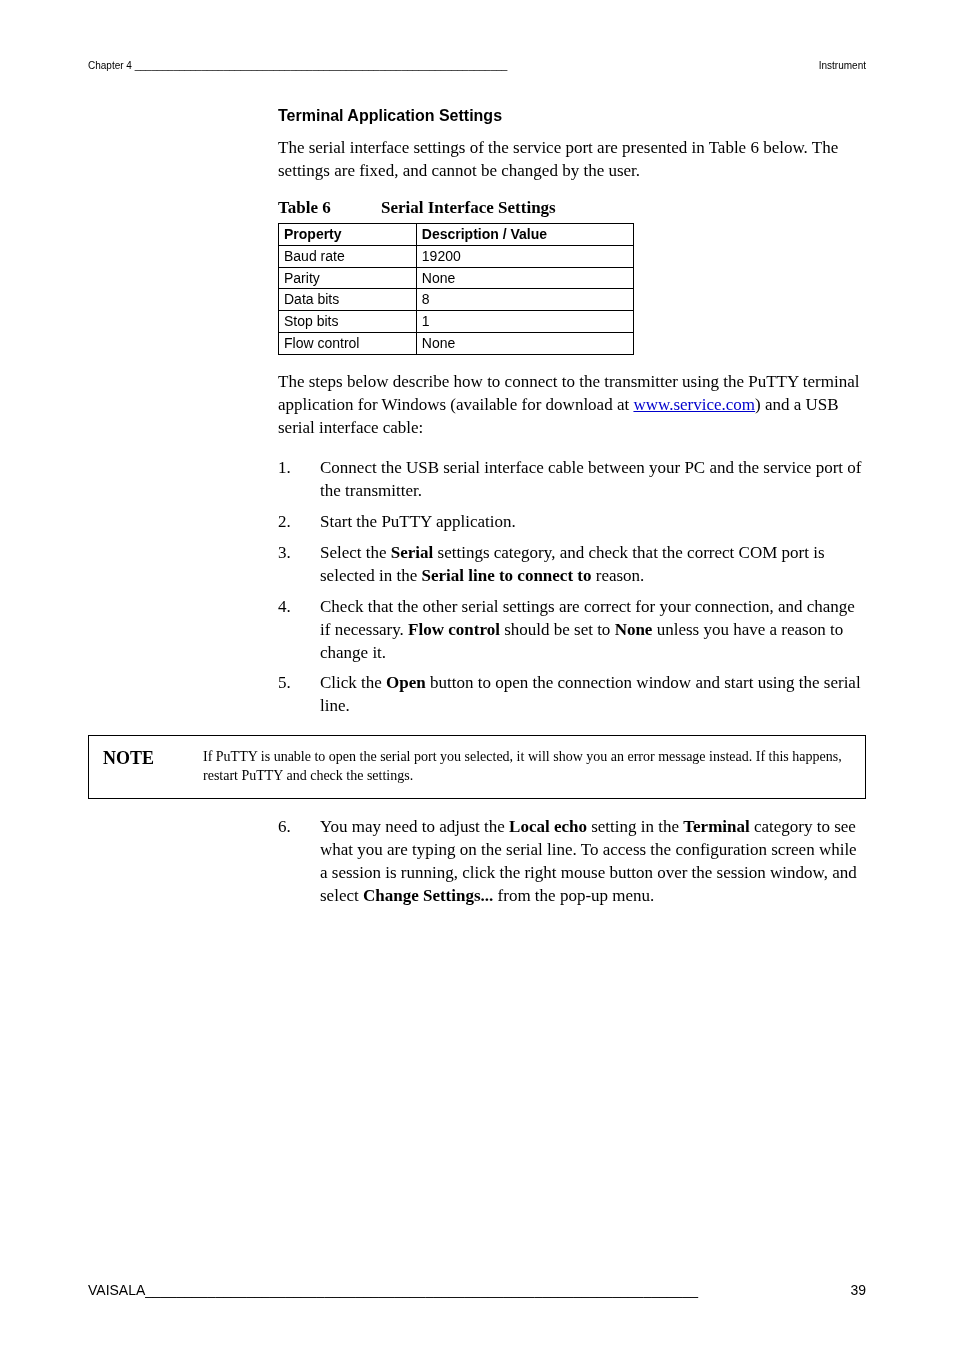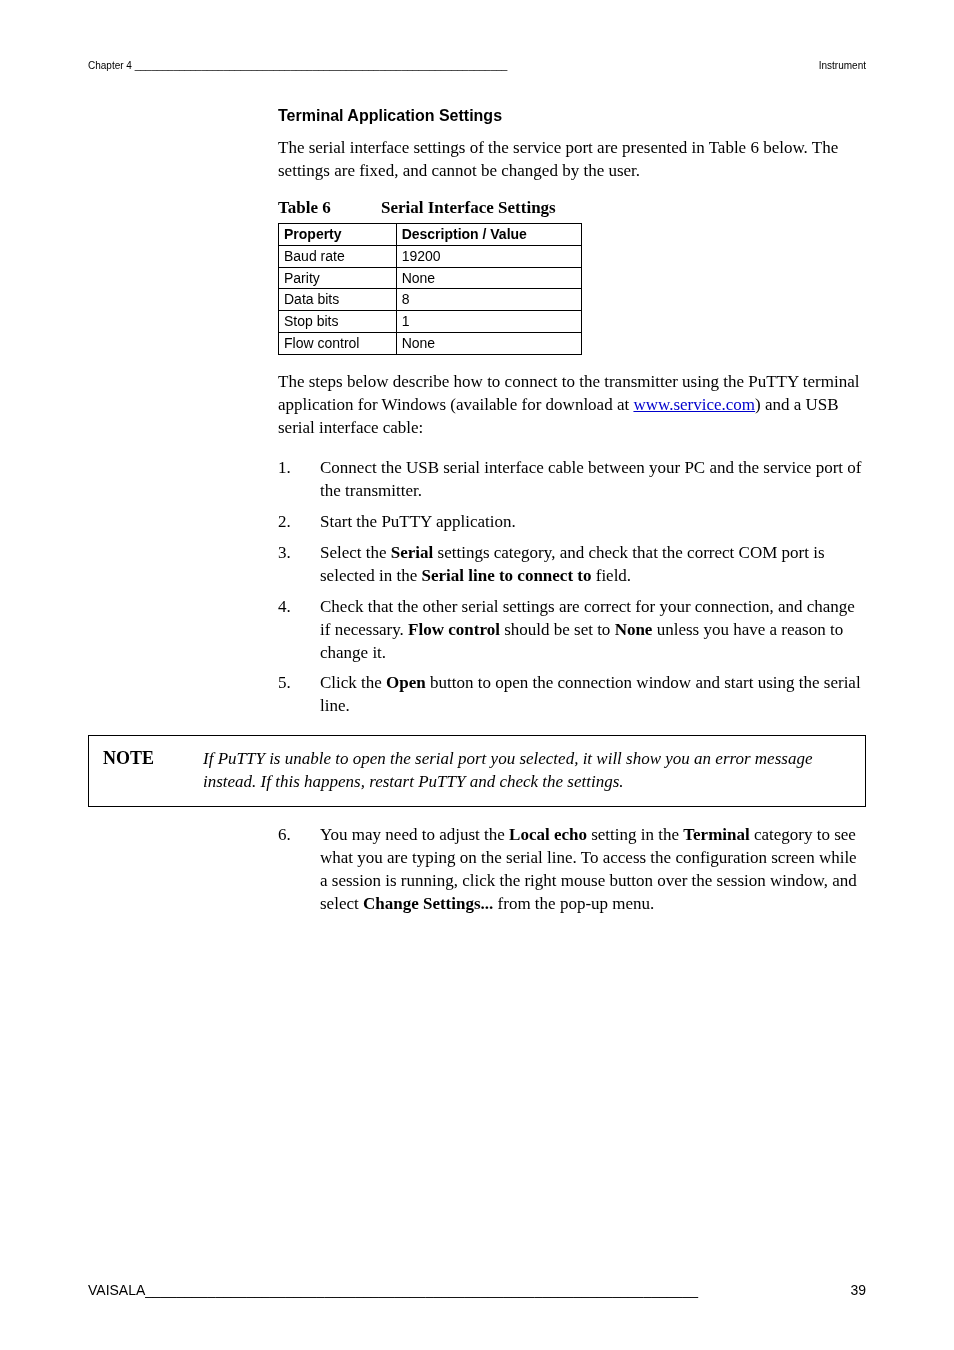--- a/index.html
+++ b/index.html
@@ -32,21 +32,21 @@
     margin-left: 190px;
     font-size: 17px;
     line-height: 1.35;
   }
   .para { margin-bottom: 14px; }
   .tbl-caption { margin-top: 10px; margin-bottom: 3px; }
   .tbl-caption .num { font-weight: bold; }
   .tbl-caption .txt { font-weight: bold; margin-left: 46px; }
   table.props {
     border-collapse: collapse;
-    width: 304px;
+    width: 356px;
     font-family: Arial, Helvetica, sans-serif;
     font-size: 14px;
     margin-bottom: 16px;
   }
   table.props th, table.props td {
     border: 1px solid #000;
     padding: 1px 5px;
     text-align: left;
   }
   table.props th { font-weight: bold; }
@@ -78,24 +78,23 @@
   }
   .note-box td.lbl {
     font-family: Liberation Serif, serif;
     font-weight: bold;
     font-size: 18px;
     vertical-align: top;
     padding: 10px 12px;
     width: 110px;
   }
   .note-box td.body {
-    font-size: 17px;
+    font-size: 14px;
     padding: 10px 14px 10px 0;
     line-height: 1.35;
-    font-style: italic;
   }
   .note-wrap { margin-left: 0; }
   .footer {
     position: absolute;
     bottom: 52px;
     left: 88px;
     right: 88px;
     font-family: Arial, Helvetica, sans-serif;
     font-size: 14px;
     display: flex;
@@ -151,21 +150,21 @@
     </table>
 
   <div class="para">
     <span>The steps below describe how to connect to the transmitter using the PuTTY terminal application for Windows (available for download at </span><a class="link">www.service.com</a><span>) and a USB serial interface cable:</span>
   </div>
 
   <ol class="steps">
     <li><span>Connect the USB serial interface cable between your PC and the service port of the transmitter.</span></li>
     <li><span>Start the PuTTY application.</span></li>
     <li>
-      <span>Select the </span><b>Serial</b><span> settings category, and check that the correct COM port is selected in the </span><b>Serial line to connect to</b><span> field.</span>
+      <span>Select the </span><b>Serial</b><span> settings category, and check that the correct COM port is selected in the </span><b>Serial line to connect to</b><span> reason.</span>
     </li>
     <li>
       <span>Check that the other serial settings are correct for your connection, and change if necessary. </span><b>Flow control</b><span> should be set to </span><b>None</b><span> unless you have a reason to change it.</span>
     </li>
     <li>
       <span>Click the </span><b>Open</b><span> button to open the connection window and start using the serial line.</span>
     </li>
   </ol>
 </div>
 

